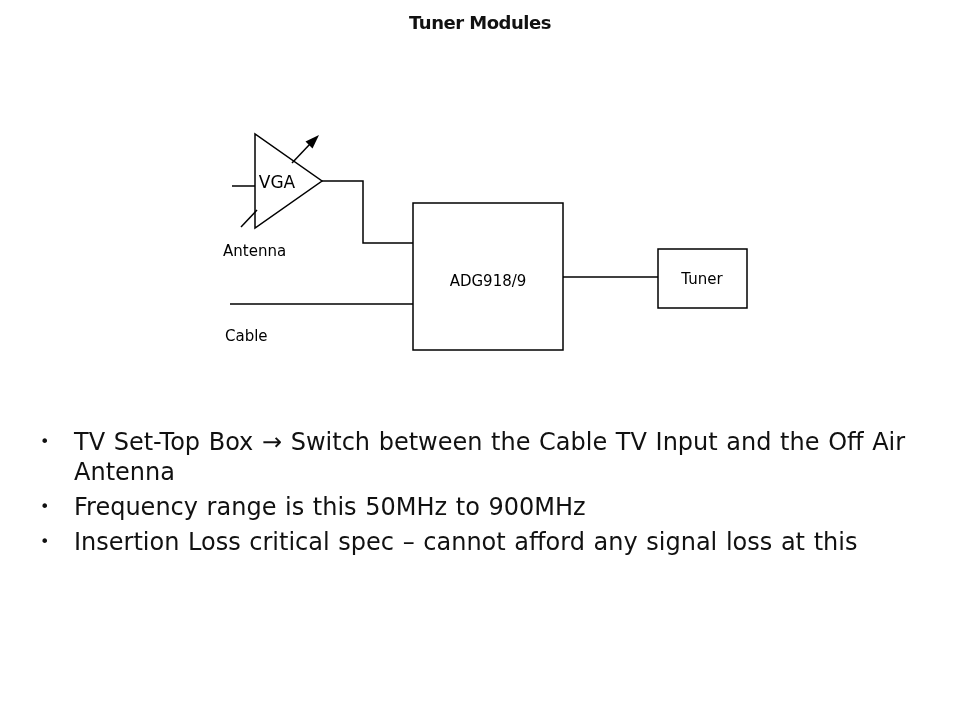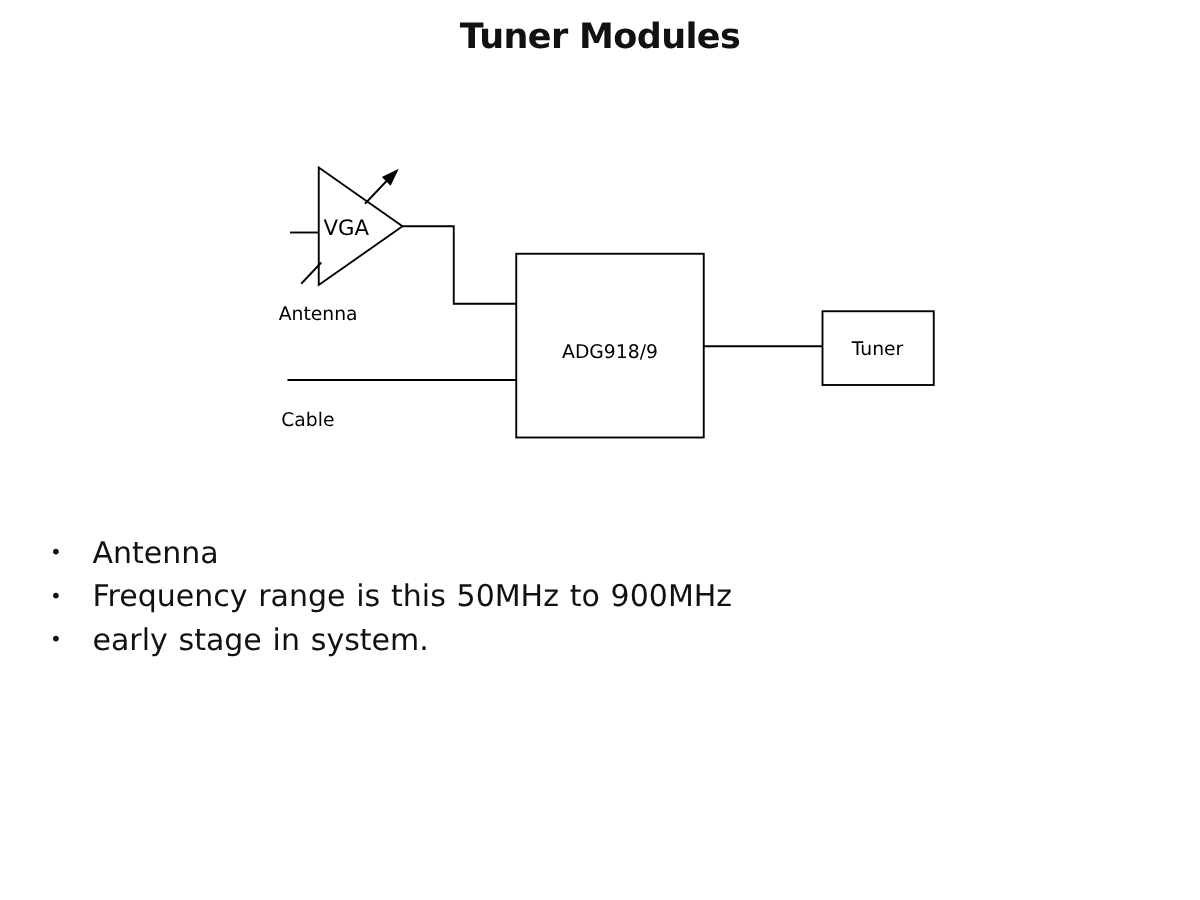--- a/index.html
+++ b/index.html
@@ -16,21 +16,21 @@
     font-family: "DejaVu Sans", sans-serif;
     color: #111111;
   }
   .title {
     position: absolute;
     top: 12px;
     left: 0;
     width: 100%;
     margin: 0;
     text-align: center;
-    font-size: 28px;
+    font-size: 18px;
     font-weight: 700;
     letter-spacing: -0.5px;
     color: #111111;
   }
   .diagram {
     position: absolute;
     top: 0;
     left: 0;
     width: 960px;
     height: 720px;
@@ -116,30 +116,31 @@
     <line class="ln" x1="563" y1="277" x2="658" y2="277"></line>
 
     <rect class="box" x="658" y="249" width="89" height="59"></rect>
     <text class="lbl-small" x="702" y="284" text-anchor="middle">Tuner</text>
   </svg>
 
   <ul class="bullets">
     <li>
       <span class="dot">•</span>
       <span class="txt">
+        <span class="line">TV Set-Top Box → Switch between the Cable TV Input and the Off Air</span>
         <span class="line">Antenna</span>
       </span>
     </li>
     <li>
       <span class="dot">•</span>
       <span class="txt">
         <span class="line">Frequency range is this 50MHz to 900MHz</span>
       </span>
     </li>
     <li>
       <span class="dot">•</span>
       <span class="txt">
-        <span class="line">early stage in system.</span>
+        <span class="line">Insertion Loss critical spec – cannot afford any signal loss at this</span>
       </span>
     </li>
   </ul>
 
 </div>
 
 </body></html>

